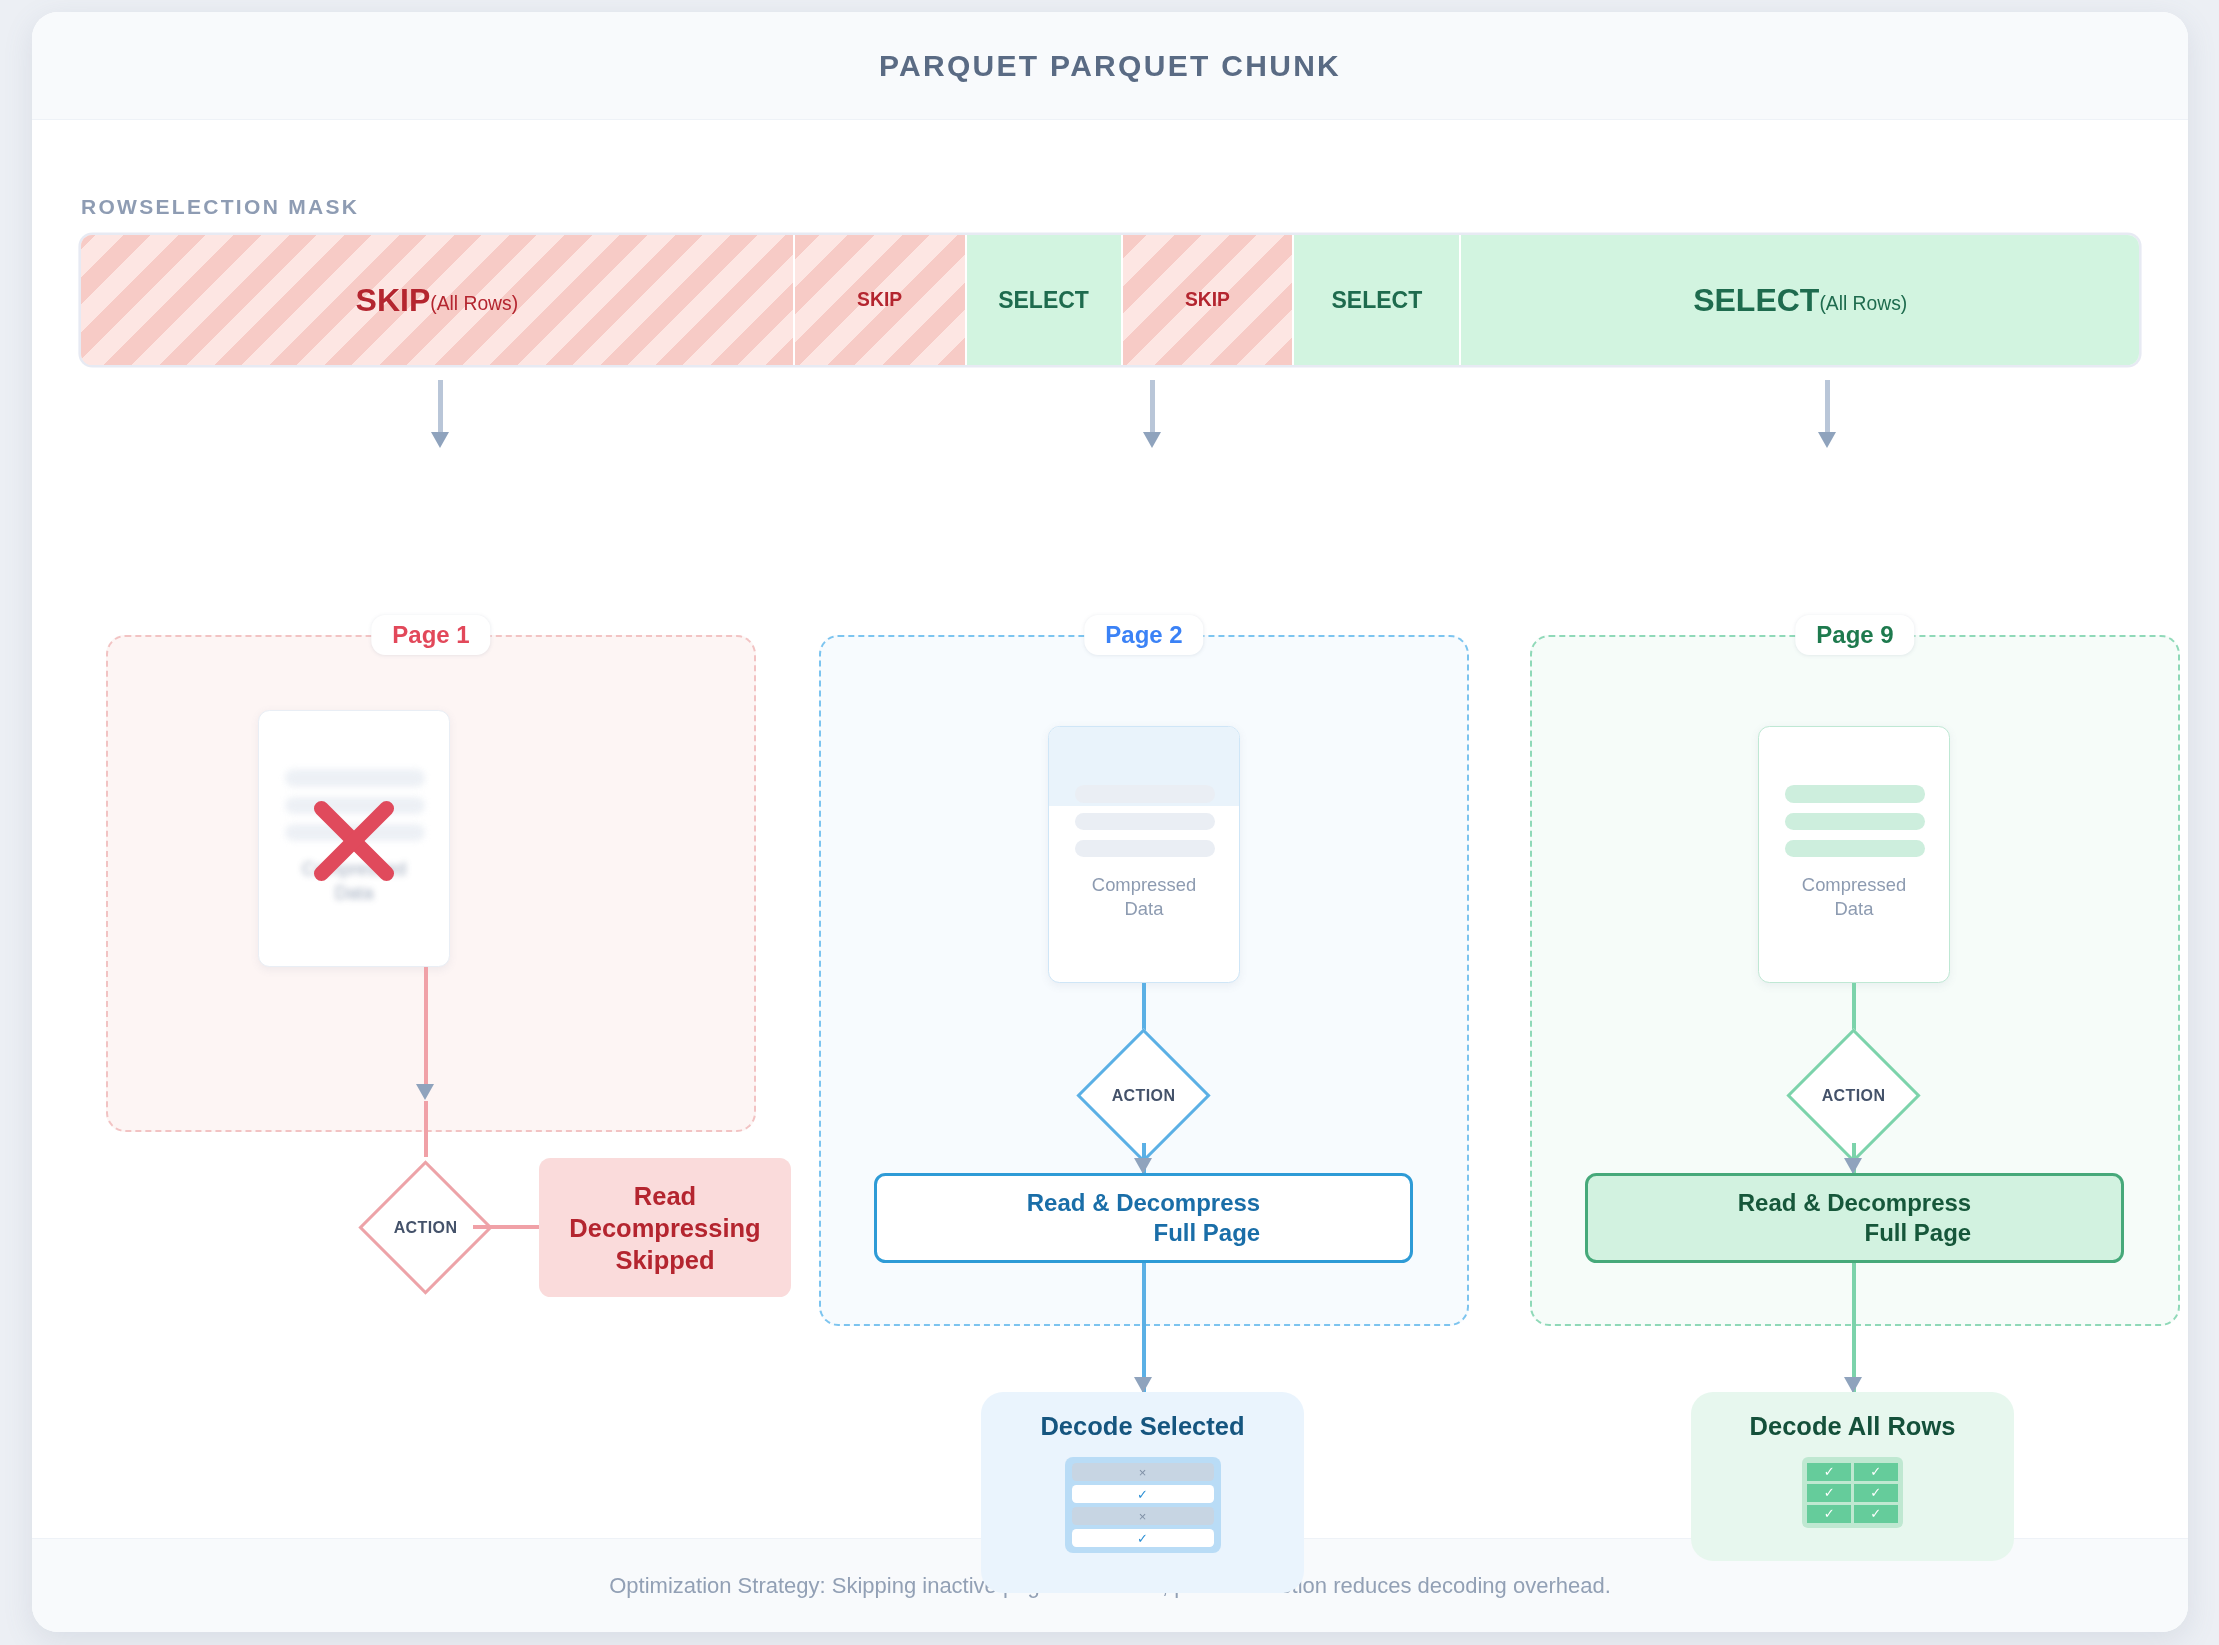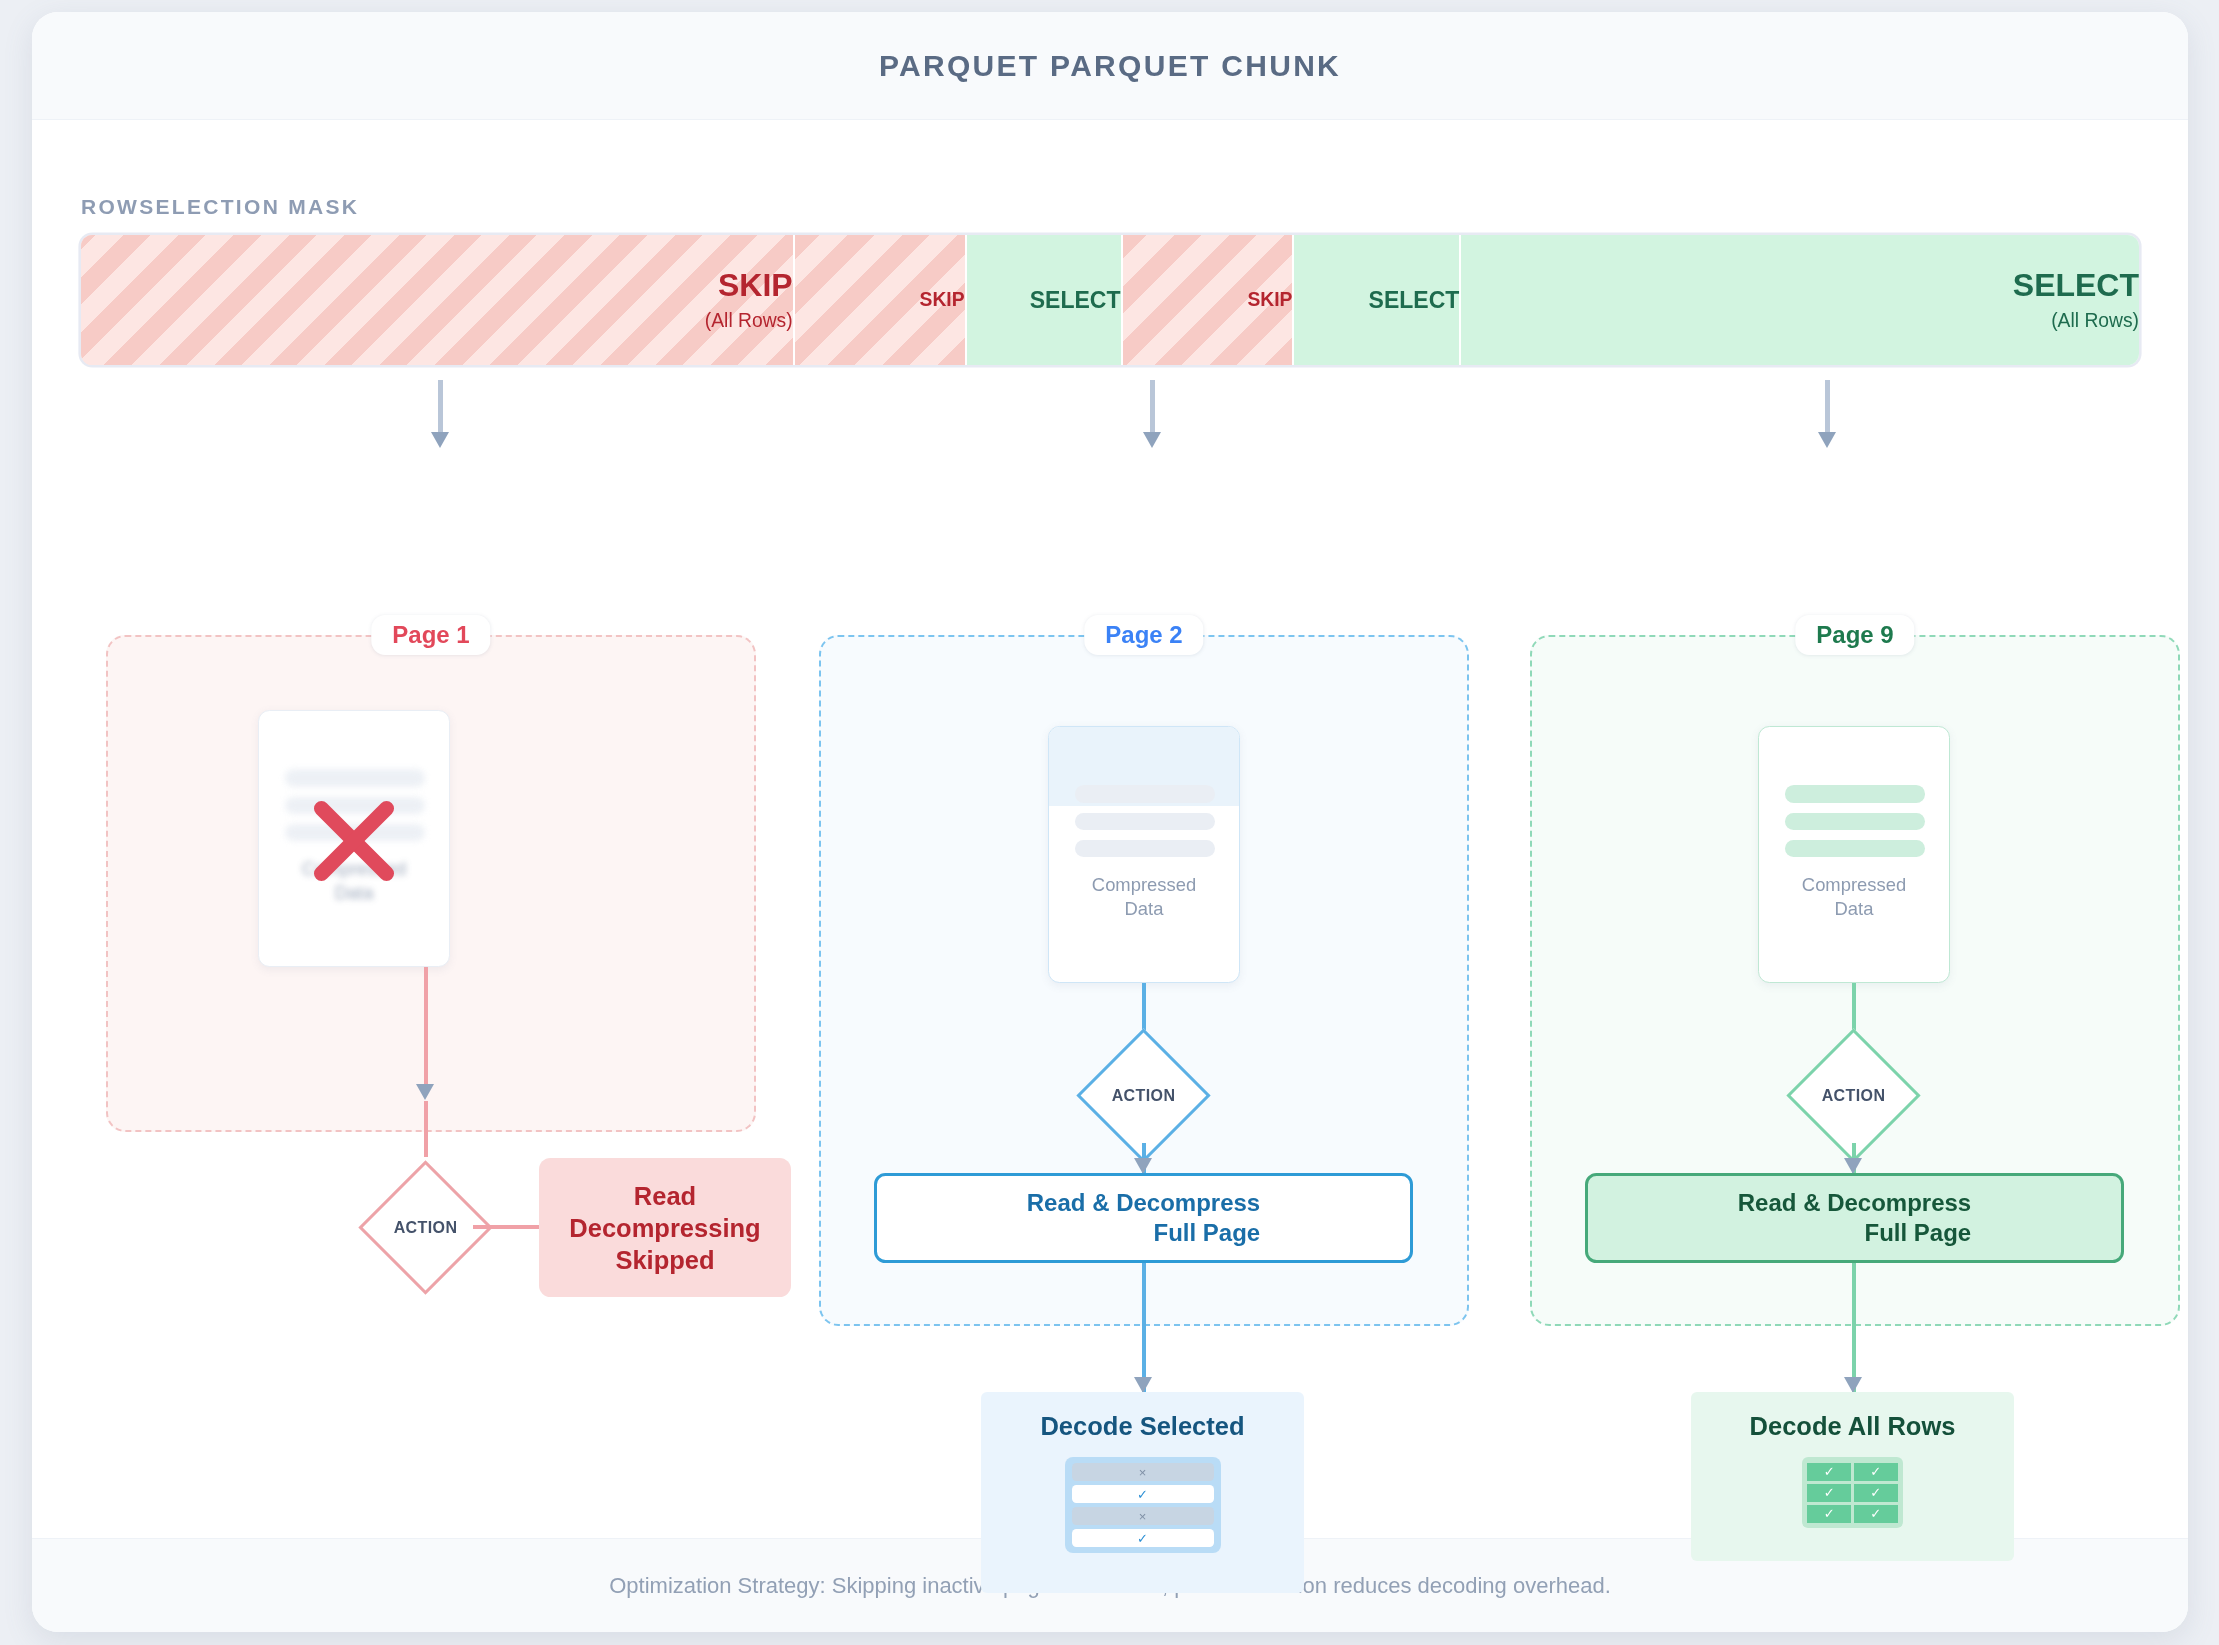--- a/index.html
+++ b/index.html
@@ -66,22 +66,21 @@
     height: 130px;
     display: flex;
     border-radius: 11.4px;
     overflow: hidden;
     box-shadow: 0 0 0 2.6px #e7eaf3;
     background: #fff;
   }
   .seg {
     position: relative;
     display: flex;
-    flex-direction: column;
-    align-items: flex-end;
+    align-items: center;
     justify-content: center;
     border-right: 2.6px solid #ffffff;
   }
   .seg:last-child { border-right: none; }
 
   .seg.skip {
     background-color: #fbdcd9;
     background-image: repeating-linear-gradient(
         -45deg,
         #f7cbc6 0px, #f7cbc6 19.3px,
@@ -276,21 +275,21 @@
     display: flex; align-items: center; justify-content: center;
     text-align: right;
     font-size: 24px; font-weight: bold; line-height: 1.26;
   }
   .rd-box.blue  { left: 842px;  top: 1053px; background: #ffffff; border-color: #2e9bd6; color: #1a6ea8; }
   .rd-box.green { left: 1553px; top: 1053px; background: #d2f2e0; border-color: #46a97a; color: #16573a; }
 
   
   .decode {
     position: absolute;
-    border-radius: 6px;
+    border-radius: 22px;
     display: flex; flex-direction: column; align-items: center;
   }
   .decode .d-title {
     font-size: 25.5px; font-weight: bold;
     margin-top: 20px;
   }
   .decode.blue  { left: 949px; top: 1272px; width: 323px; height: 201px;
                   background: #eaf4fd; }
   .decode.blue .d-title { color: #15557f; }
   .decode.green { left: 1659px; top: 1272px; width: 323px; height: 169px;

